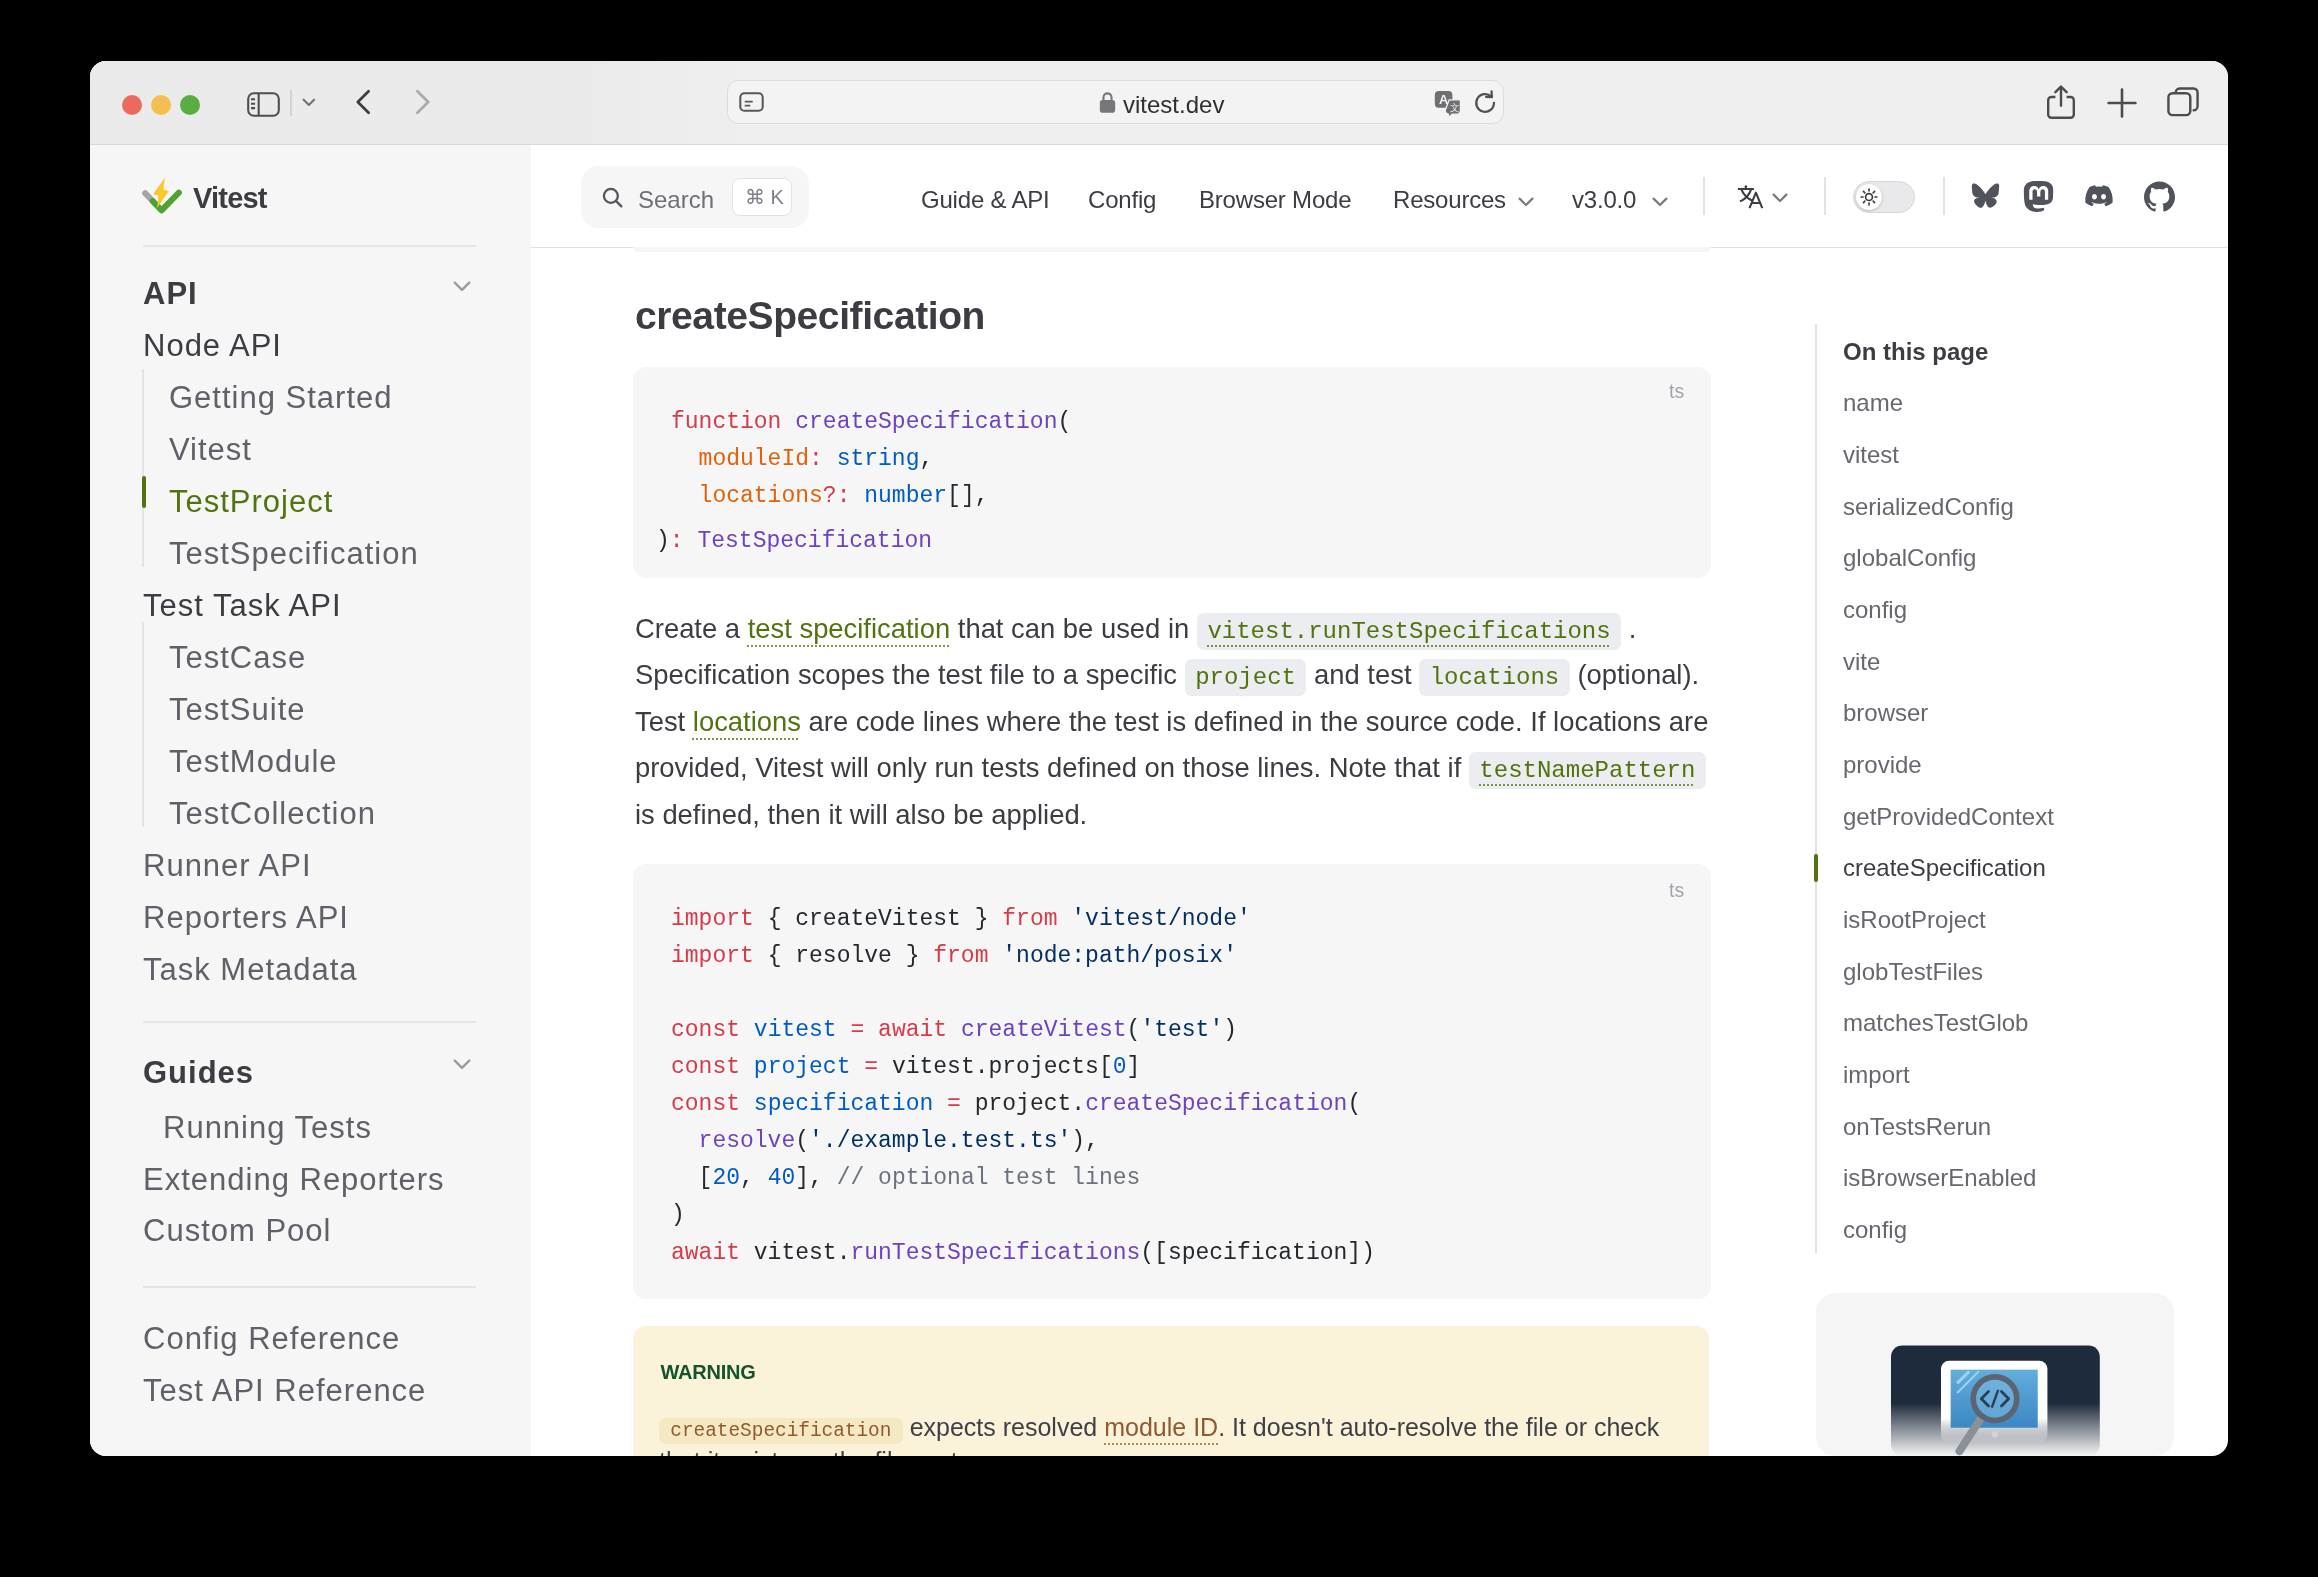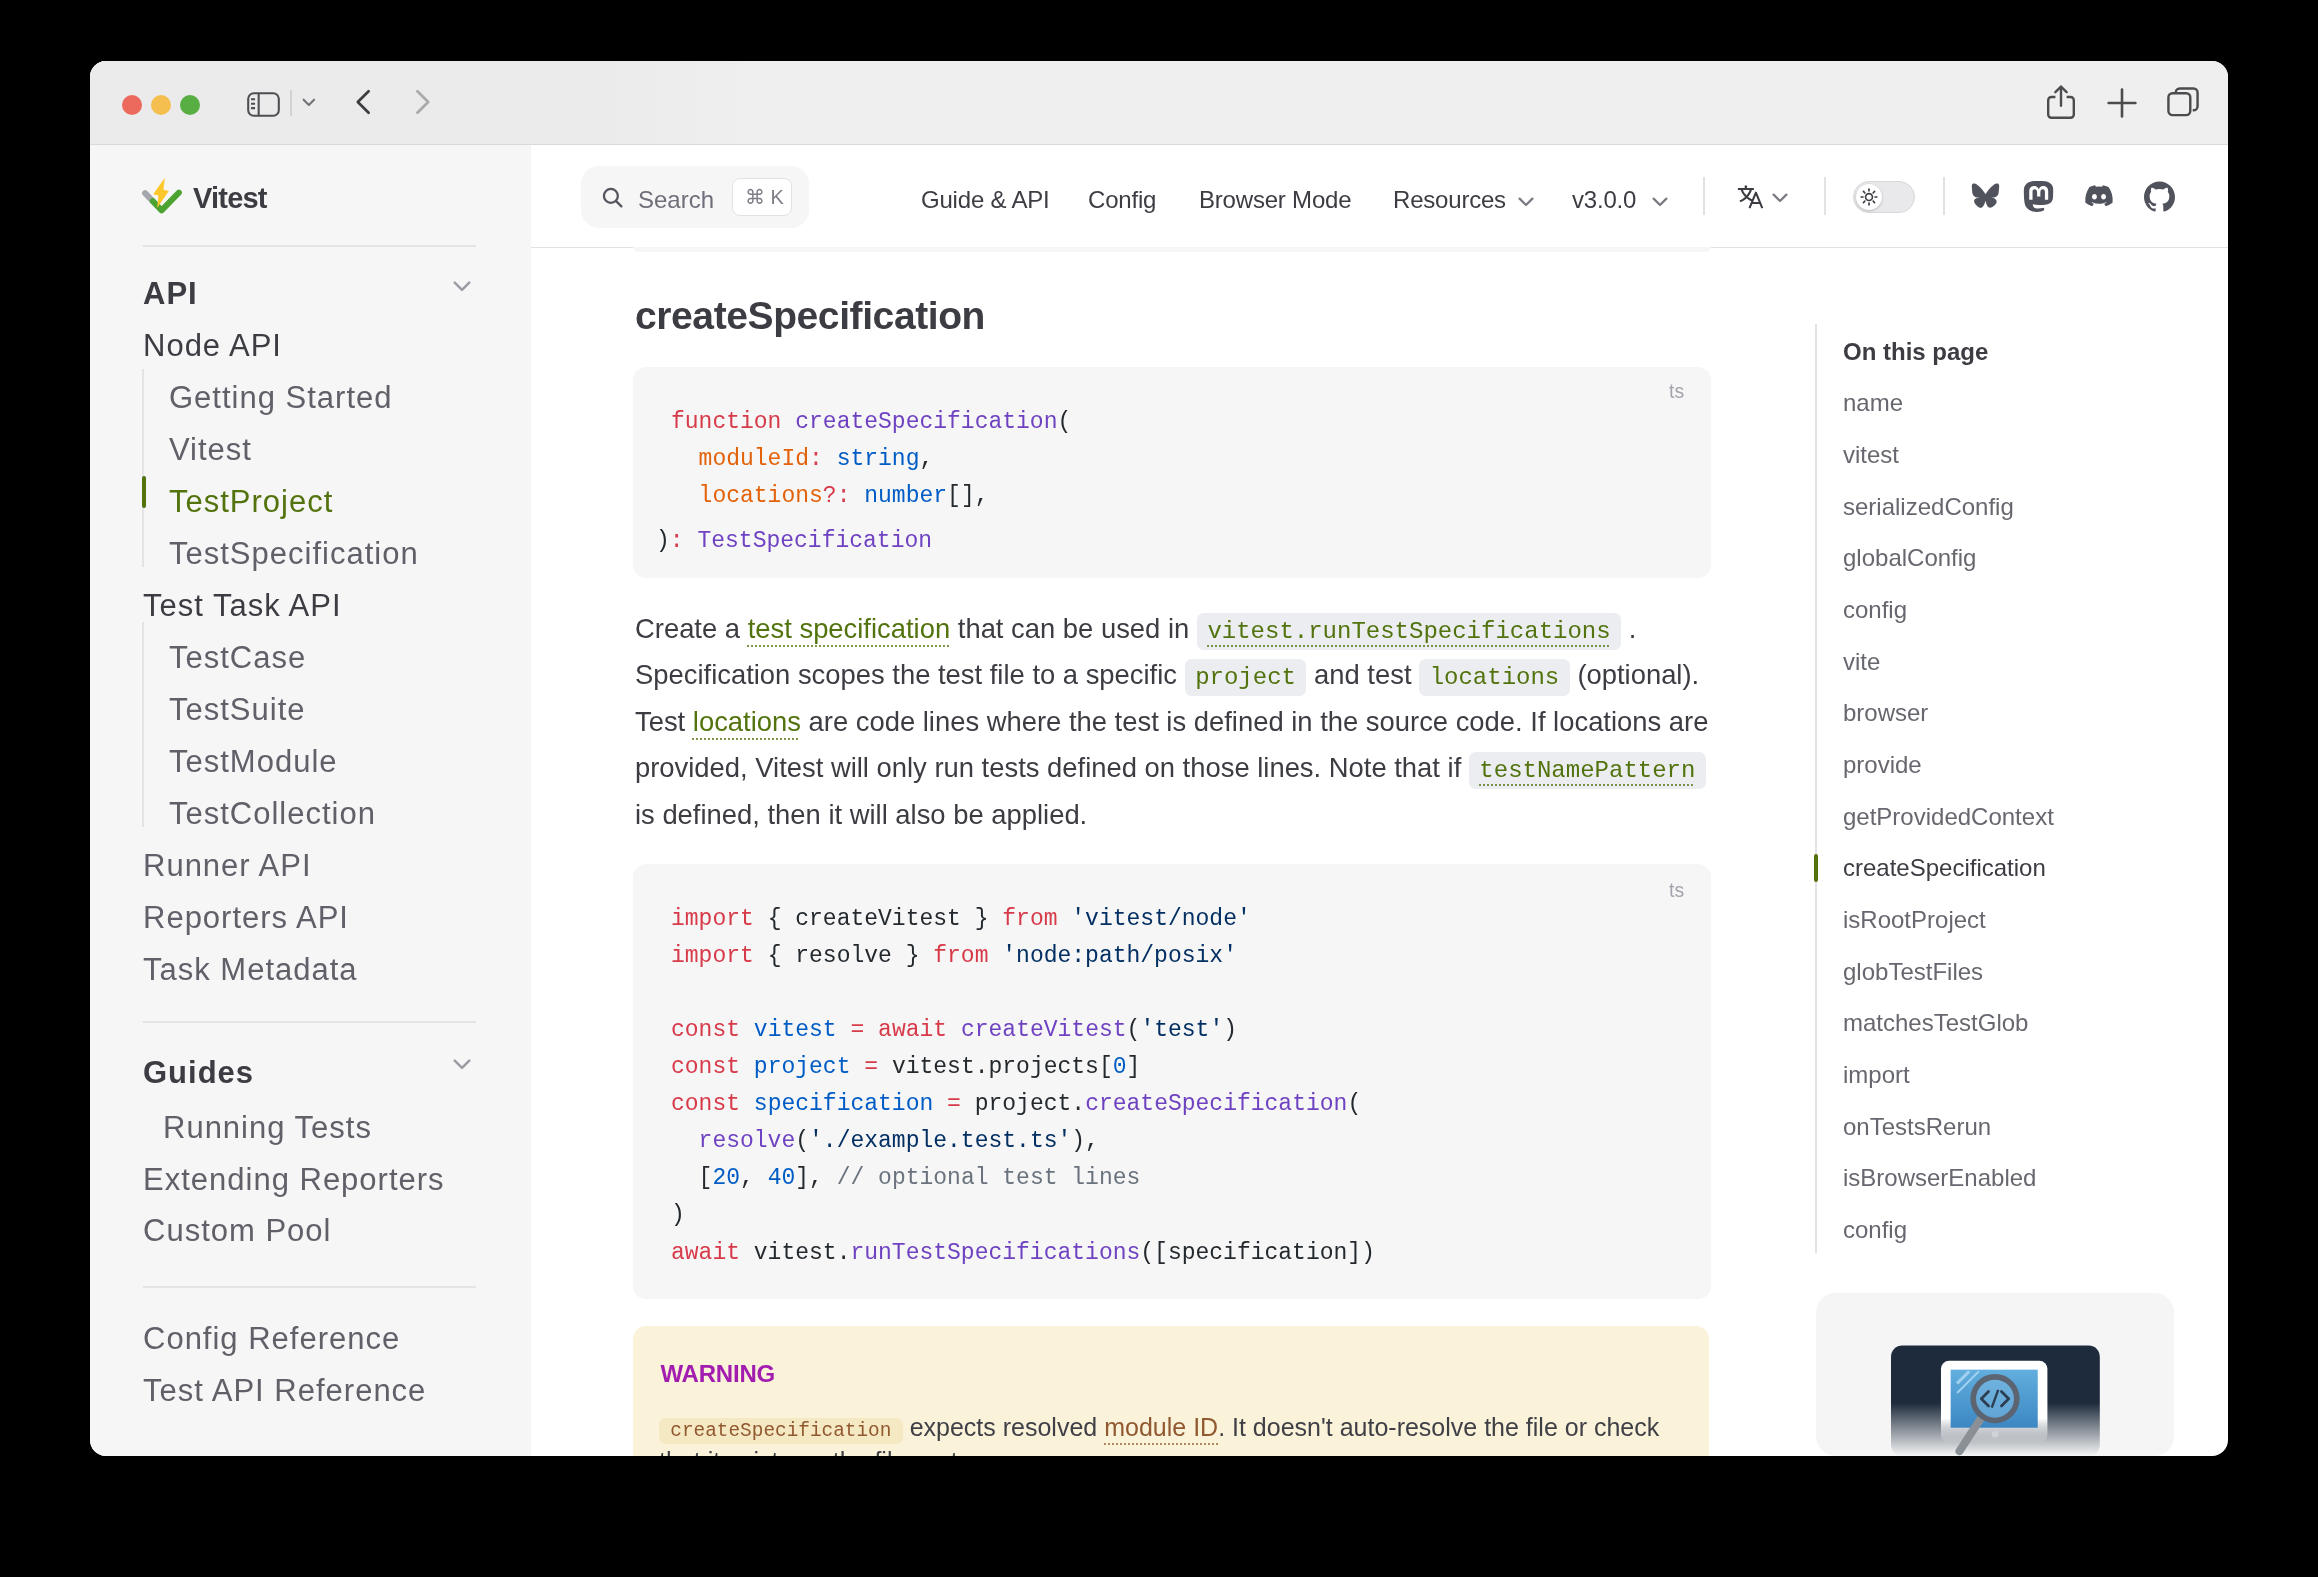--- a/index.html
+++ b/index.html
@@ -69,20 +69,46 @@
     <div class="vdiv" style="left:200px; top:29px; height:26px; background:#d2d1d3;"></div>
     <svg class="abs" style="left:212px; top:37px;" width="13.7" height="9" viewBox="0 0 17 11">
         <path d="M2 2 L8.5 8.5 L15 2" fill="none" stroke="#737377" stroke-width="2.6" stroke-linecap="round" stroke-linejoin="round"></path>
       </svg>
     <svg class="abs" style="left:265px; top:28px;" width="16" height="26" viewBox="0 0 20 32">
         <path d="M17 2.5 L3.5 16 L17 29.5" fill="none" stroke="#3e3e40" stroke-width="3.4" stroke-linecap="round" stroke-linejoin="round"></path>
       </svg>
     <svg class="abs" style="left:325px; top:28px;" width="16" height="26" viewBox="0 0 20 32">
         <path d="M3 2.5 L16.5 16 L3 29.5" fill="none" stroke="#aaa9ab" stroke-width="3.4" stroke-linecap="round" stroke-linejoin="round"></path>
       </svg>
+    <div id="addr">
+
+      <svg class="abs" style="left:10.5px; top:10.5px;" width="25" height="20" viewBox="0 0 31 25">
+        <rect x="1.5" y="1.5" width="28" height="22" rx="5" fill="none" stroke="#57575b" stroke-width="2.6"></rect>
+        <line x1="7" y1="12" x2="17" y2="12" stroke="#57575b" stroke-width="2.3"></line>
+        <line x1="7" y1="17" x2="14" y2="17" stroke="#57575b" stroke-width="2.3"></line>
+      </svg>
+
+      <svg class="abs" style="left:371px; top:9.7px;" width="17" height="22.6" viewBox="0 0 21 28">
+        <rect x="1" y="11" width="19" height="16" rx="3.5" fill="#77777b"></rect>
+        <path d="M5.5 12 V8 a5 5 0 0 1 10 0 V12" fill="none" stroke="#77777b" stroke-width="2.6"></path>
+      </svg>
+      <div class="bl" style="left:395px; top:11.8px; font-size:24px; color:#2f2f31;">vitest.dev</div>
+
+      <svg class="abs" style="left:706px; top:9px;" width="28" height="26" viewBox="0 0 35 32">
+        <rect x="1" y="1" width="22" height="21" rx="5" fill="#6e6e73"></rect>
+        <text x="12" y="17" font-size="16" font-weight="bold" fill="#f4f3f4" text-anchor="middle" font-family="Liberation Sans">A</text>
+        <path d="M19 12 h14 v13 a5 5 0 0 1 -5 5 h-5 l-5 4 v-4 a5 5 0 0 1 -4 -5 z" fill="#6e6e73" stroke="#f4f3f4" stroke-width="1.6"></path>
+        <text x="26" y="26.5" font-size="12" fill="#f4f3f4" text-anchor="middle" font-family="Liberation Sans">文</text>
+      </svg>
+
+      <svg class="abs" style="left:745px; top:9px;" width="25" height="26" viewBox="0 0 31 32">
+        <path d="M26 16 a11 11 0 1 1 -3.2 -7.8" fill="none" stroke="#505054" stroke-width="2.8" stroke-linecap="round"></path>
+        <path d="M23 1.5 L23.4 8.8 L16.2 8.4" fill="none" stroke="#505054" stroke-width="2.8" stroke-linecap="round" stroke-linejoin="round"></path>
+      </svg>
+    </div>
 
     <svg class="abs" style="left:1955px; top:24px;" width="32" height="36" viewBox="0 0 40 45">
       <path d="M13 15 H8 a4 4 0 0 0 -4 4 v18 a4 4 0 0 0 4 4 h24 a4 4 0 0 0 4 -4 V19 a4 4 0 0 0 -4 -4 h-5" fill="none" stroke="#4c4c4e" stroke-width="3"></path>
       <line x1="20" y1="2.5" x2="20" y2="26" stroke="#4c4c4e" stroke-width="3" stroke-linecap="round"></line>
       <path d="M13 9 L20 2 L27 9" fill="none" stroke="#4c4c4e" stroke-width="3" stroke-linecap="round" stroke-linejoin="round"></path>
     </svg>
     <svg class="abs" style="left:2017px; top:27px;" width="30" height="30" viewBox="0 0 37 37">
       <line x1="18.5" y1="2" x2="18.5" y2="35" stroke="#4c4c4e" stroke-width="3.2" stroke-linecap="round"></line>
       <line x1="2" y1="18.5" x2="35" y2="18.5" stroke="#4c4c4e" stroke-width="3.2" stroke-linecap="round"></line>
     </svg>
@@ -227,21 +253,21 @@
   <div class="bl code" style="left:581px; top:877px;"><span class="red">import</span> { resolve } <span class="red">from</span> <span class="nav2">'node:path/posix'</span></div>
   <div class="bl code" style="left:581px; top:951px;"><span class="red">const</span> <span class="blu">vitest</span> <span class="red">=</span> <span class="red">await</span> <span class="pur">createVitest</span>(<span class="nav2">'test'</span>)</div>
   <div class="bl code" style="left:581px; top:988px;"><span class="red">const</span> <span class="blu">project</span> <span class="red">=</span> vitest.projects[<span class="blu">0</span>]</div>
   <div class="bl code" style="left:581px; top:1025px;"><span class="red">const</span> <span class="blu">specification</span> <span class="red">=</span> project.<span class="pur">createSpecification</span>(</div>
   <div class="bl code" style="left:581px; top:1062px;">  <span class="pur">resolve</span>(<span class="nav2">'./example.test.ts'</span>),</div>
   <div class="bl code" style="left:581px; top:1099px;">  [<span class="blu">20</span>, <span class="blu">40</span>], <span class="gry">// optional test lines</span></div>
   <div class="bl code" style="left:581px; top:1136px;">)</div>
   <div class="bl code" style="left:581px; top:1174px;"><span class="red">await</span> vitest.<span class="pur">runTestSpecifications</span>([specification])</div>
 
   <div id="warn">
-    <div class="bl" style="left:27.4px; top:36px; font-size:24px; font-weight:700; color:#a21caf; letter-spacing:-0.2px;">WARNING</div>
+    <div class="bl" style="left:27.4px; top:36px; font-size:20px; font-weight:700; color:#14532d; letter-spacing:-0.2px;">WARNING</div>
     <div class="bl" style="left:26px; top:89px; font-size:25px; color:#3f3f46;"><span class="wcode">createSpecification</span> expects resolved <span class="wlink">module ID</span>. It doesn't auto-resolve the file or check</div>
     <div class="bl" style="left:26px; top:123px; font-size:25px; color:#3f3f46;">that it exists on the file system.</div>
   </div>
 
   <div class="abs" style="left:1725px; top:263px; width:1.6px; height:929px; background:#e2e2e3;"></div>
   <div class="abs" style="left:1724px; top:793px; width:4px; height:28px; border-radius:2.4px; background:#52730d;"></div>
   <div class="aside-item" style="top:279px; color:#3c3c43; font-weight:700;">On this page</div>
   <div class="aside-item" style="top:330px;">name</div>
   <div class="aside-item" style="top:382px;">vitest</div>
   <div class="aside-item" style="top:434px;">serializedConfig</div>

